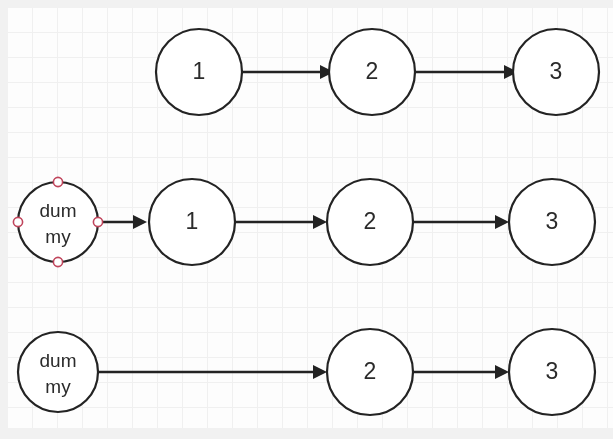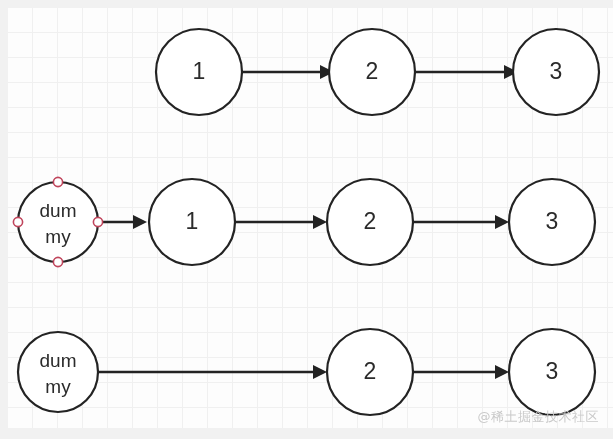--- a/index.html
+++ b/index.html
@@ -177,14 +177,13 @@
         <circle class="node-circle" cx="370" cy="372" r="43"></circle>
         <text class="node-label" x="370" y="373">2</text>
       </g>
       <g>
         <circle class="node-circle" cx="552" cy="372" r="43"></circle>
         <text class="node-label" x="552" y="373">3</text>
       </g>
     </g>
   </svg>
 
-  <div class="watermark">@稀土掘金技术社区</div>
 </div>
 
 </body></html>

